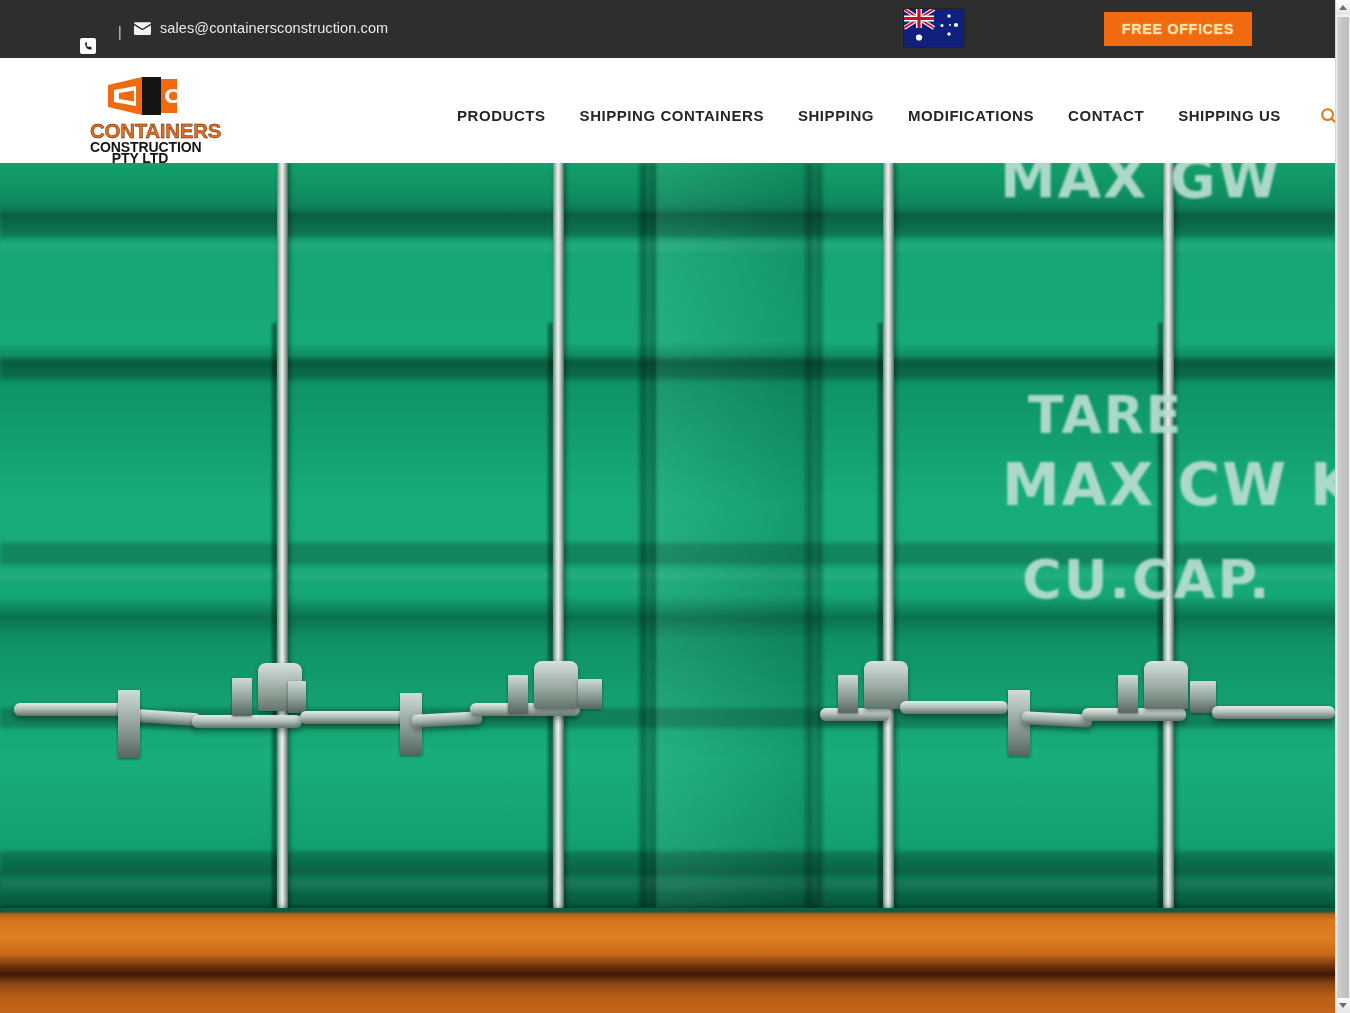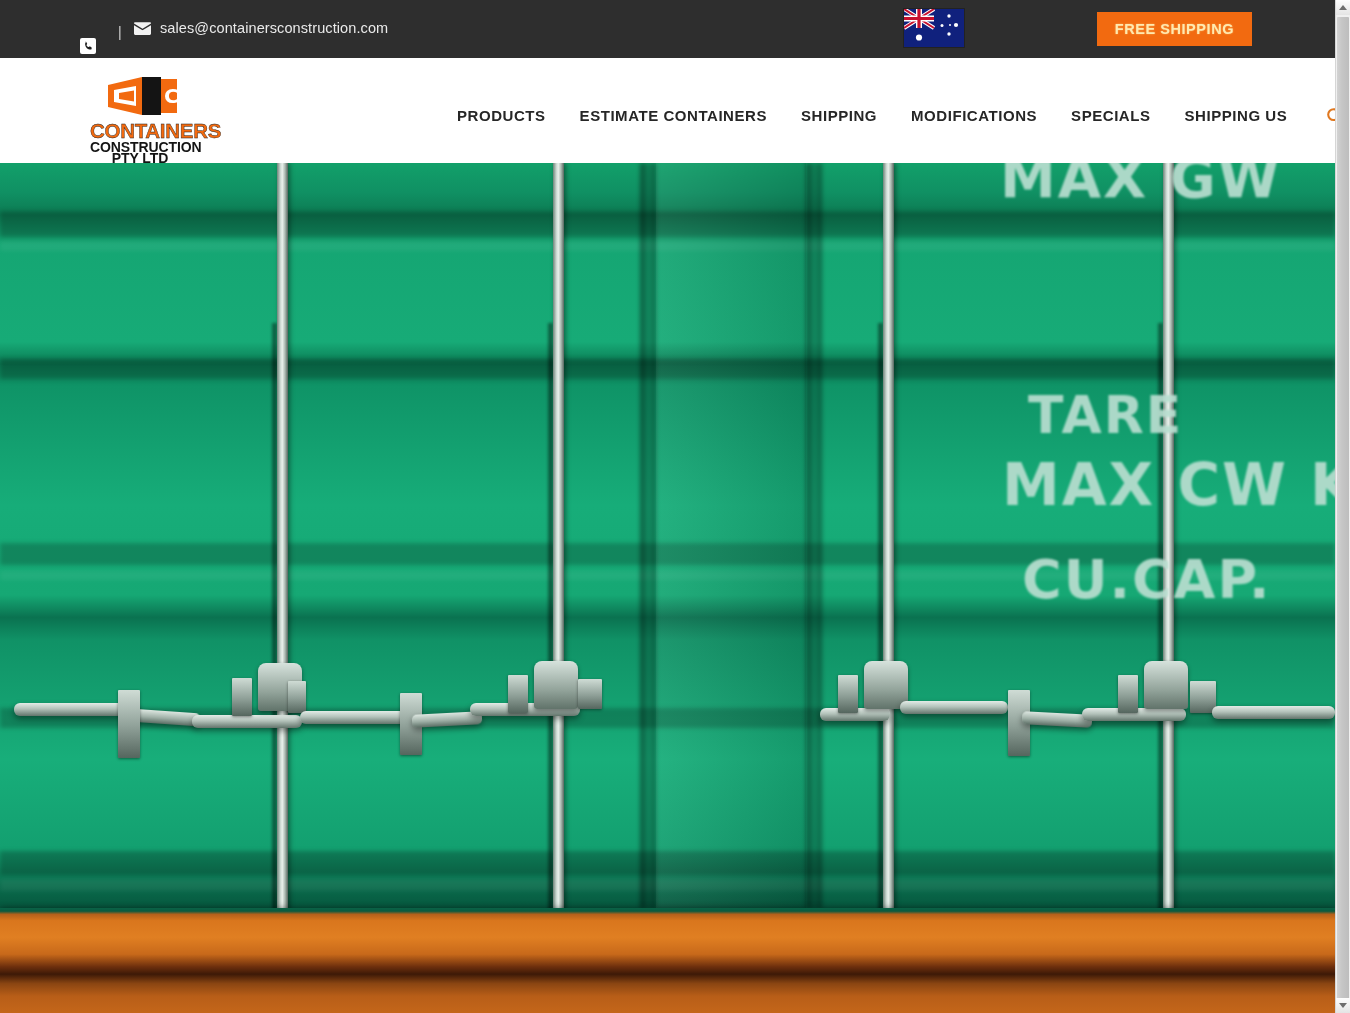--- a/index.html
+++ b/index.html
@@ -438,21 +438,21 @@
             <circle cx="15" cy="28.5" r="3.1"></circle>
             <circle cx="45" cy="7" r="1.7"></circle>
             <circle cx="52" cy="16" r="2.1"></circle>
             <circle cx="45" cy="25" r="1.7"></circle>
             <circle cx="38" cy="16.5" r="1.5"></circle>
             <circle cx="46" cy="16" r="1.0"></circle>
           </g>
         </svg>
       </div>
 
-      <button class="free-estimate">FREE SHIPPING</button>
+      <button class="free-estimate">FREE OFFICES</button>
     </div>
 
     <div id="header">
 
       <div class="logo">
         <div class="logo-mark">
           <svg width="100" height="46" viewBox="0 0 100 46" aria-hidden="true">
             <polygon points="18,12 52,4 52,42 18,34" fill="#f26a10"></polygon>
             <polygon points="24,17 46,13 46,33 24,29" fill="#ffffff"></polygon>
             <polygon points="29,20 44,17.5 44,28.5 29,26" fill="#f26a10"></polygon>
@@ -460,24 +460,24 @@
             <rect x="71" y="6" width="16" height="34" fill="#f26a10"></rect>
             <text x="74" y="30" font-family="DejaVu Sans, sans-serif" font-size="20" font-weight="bold" fill="#ffffff">C</text>
           </svg>
         </div>
         <div class="logo-word">CONTAINERS</div>
         <div class="logo-sub">CONSTRUCTION PTY LTD</div>
       </div>
 
       <nav id="mainnav">
         <span class="nav-item">PRODUCTS</span>
-        <span class="nav-item">ESTIMATE CONTAINERS</span>
+        <span class="nav-item">SHIPPING CONTAINERS</span>
         <span class="nav-item">SHIPPING</span>
         <span class="nav-item">MODIFICATIONS</span>
-        <span class="nav-item">SPECIALS</span>
+        <span class="nav-item">CONTACT</span>
         <span class="nav-item">SHIPPING US</span>
 
         <span class="nav-search">
           <svg width="18" height="18" viewBox="0 0 18 18" aria-hidden="true">
             <circle cx="7.6" cy="7.6" r="5.4" fill="none" stroke="#e07820" stroke-width="2.1"></circle>
             <line x1="11.7" y1="11.7" x2="16.4" y2="16.4" stroke="#e07820" stroke-width="2.1" stroke-linecap="round"></line>
           </svg>
         </span>
       </nav>
     </div>

